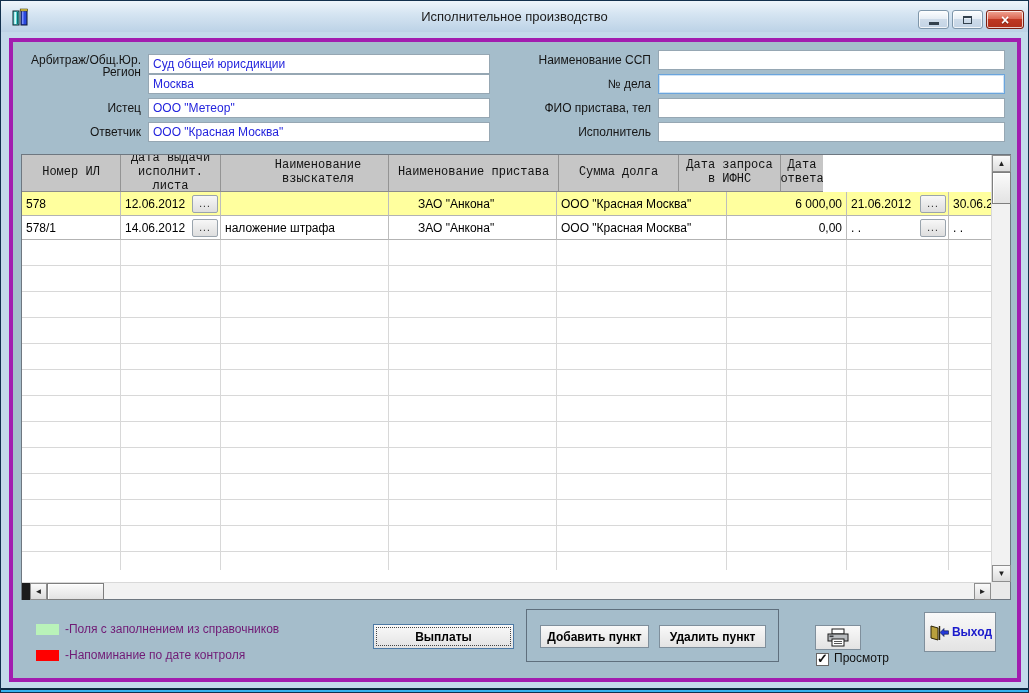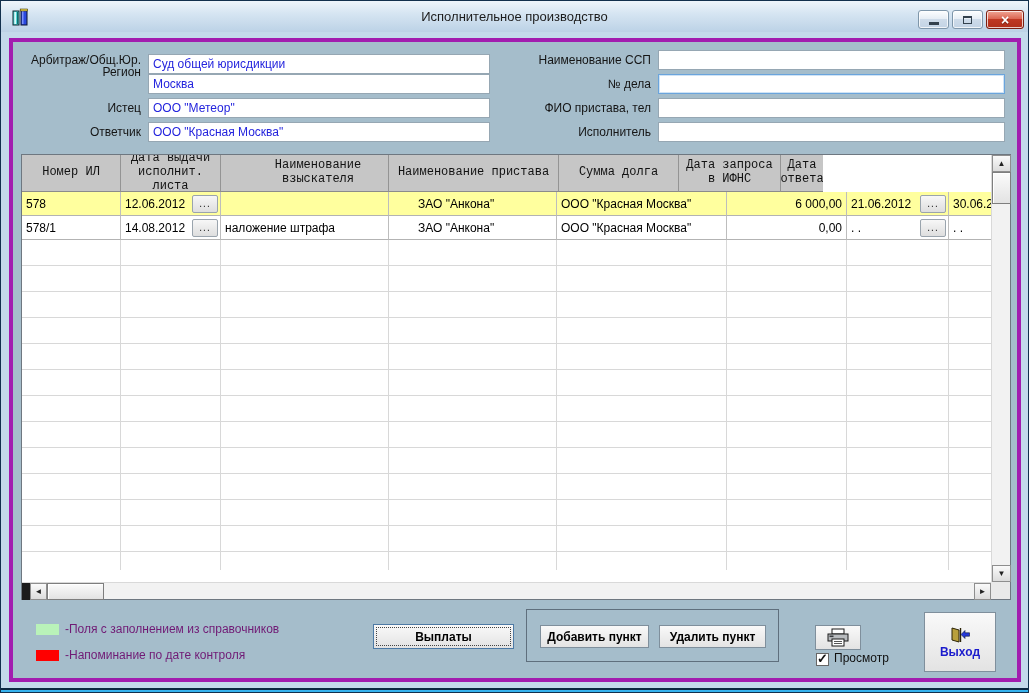--- a/index.html
+++ b/index.html
@@ -121,22 +121,22 @@
     border:1px solid #7f8f9c; font-family:"Liberation Sans", sans-serif;
     font-size:12px; font-weight:bold; color:#000; cursor:pointer;
   }
   .btn-payments { left:360px; top:582px; width:141px; height:25px;
     border:1px solid #4d7aa5; outline:1px dotted #444; outline-offset:-4px; }
   .groupbox { position:absolute; left:513px; top:567px; width:253px; height:53px;
     border:1px solid #5f6f7d; }
   .btn-add { left:527px; top:583px; width:109px; height:23px; }
   .btn-del { left:646px; top:583px; width:107px; height:23px; }
   .btn-print { left:802px; top:583px; width:46px; height:25px; padding-top:2px; }
-  .btn-exit { left:911px; top:570px; width:72px; height:60px; color:#1a1acc;
-    display:flex; flex-direction:column; align-items:center; justify-content:center; gap:2px; }
+  .btn-exit { left:911px; top:570px; width:72px; height:40px; color:#1a1acc;
+    display:flex; flex-direction:row; align-items:center; justify-content:center; gap:2px; }
 
   .checkbox {
     position:absolute; left:803px; top:611px; width:13px; height:13px;
     background:#fff; border:1px solid #666; cursor:pointer;
   }
   .checkbox .check-glyph { position:absolute; left:0px; top:-3px; font-size:13px; font-weight:bold; color:#111; }
   .checkbox-label { position:absolute; left:821px; top:609px; font-size:12px; color:#101010; }
 </style>
 </head>
 <body>
@@ -210,21 +210,21 @@
           <div class="cell c6 with-btn">
             <span>21.06.2012</span>
             <button class="ellipsis-btn">...</button>
           </div>
           <div class="cell c7">30.06.2</div>
         </div>
 
         <div class="grid-row">
           <div class="cell c0">578/1</div>
           <div class="cell c1 with-btn">
-            <span>14.08.2012</span>
+            <span>14.06.2012</span>
             <button class="ellipsis-btn">...</button>
           </div>
           <div class="cell c2">наложение штрафа</div>
           <div class="cell c3">ЗАО "Анкона"</div>
           <div class="cell c4">ООО "Красная Москва"</div>
           <div class="cell c5 right">0,00</div>
           <div class="cell c6 with-btn">
             <span>. .</span>
             <button class="ellipsis-btn">...</button>
           </div>

